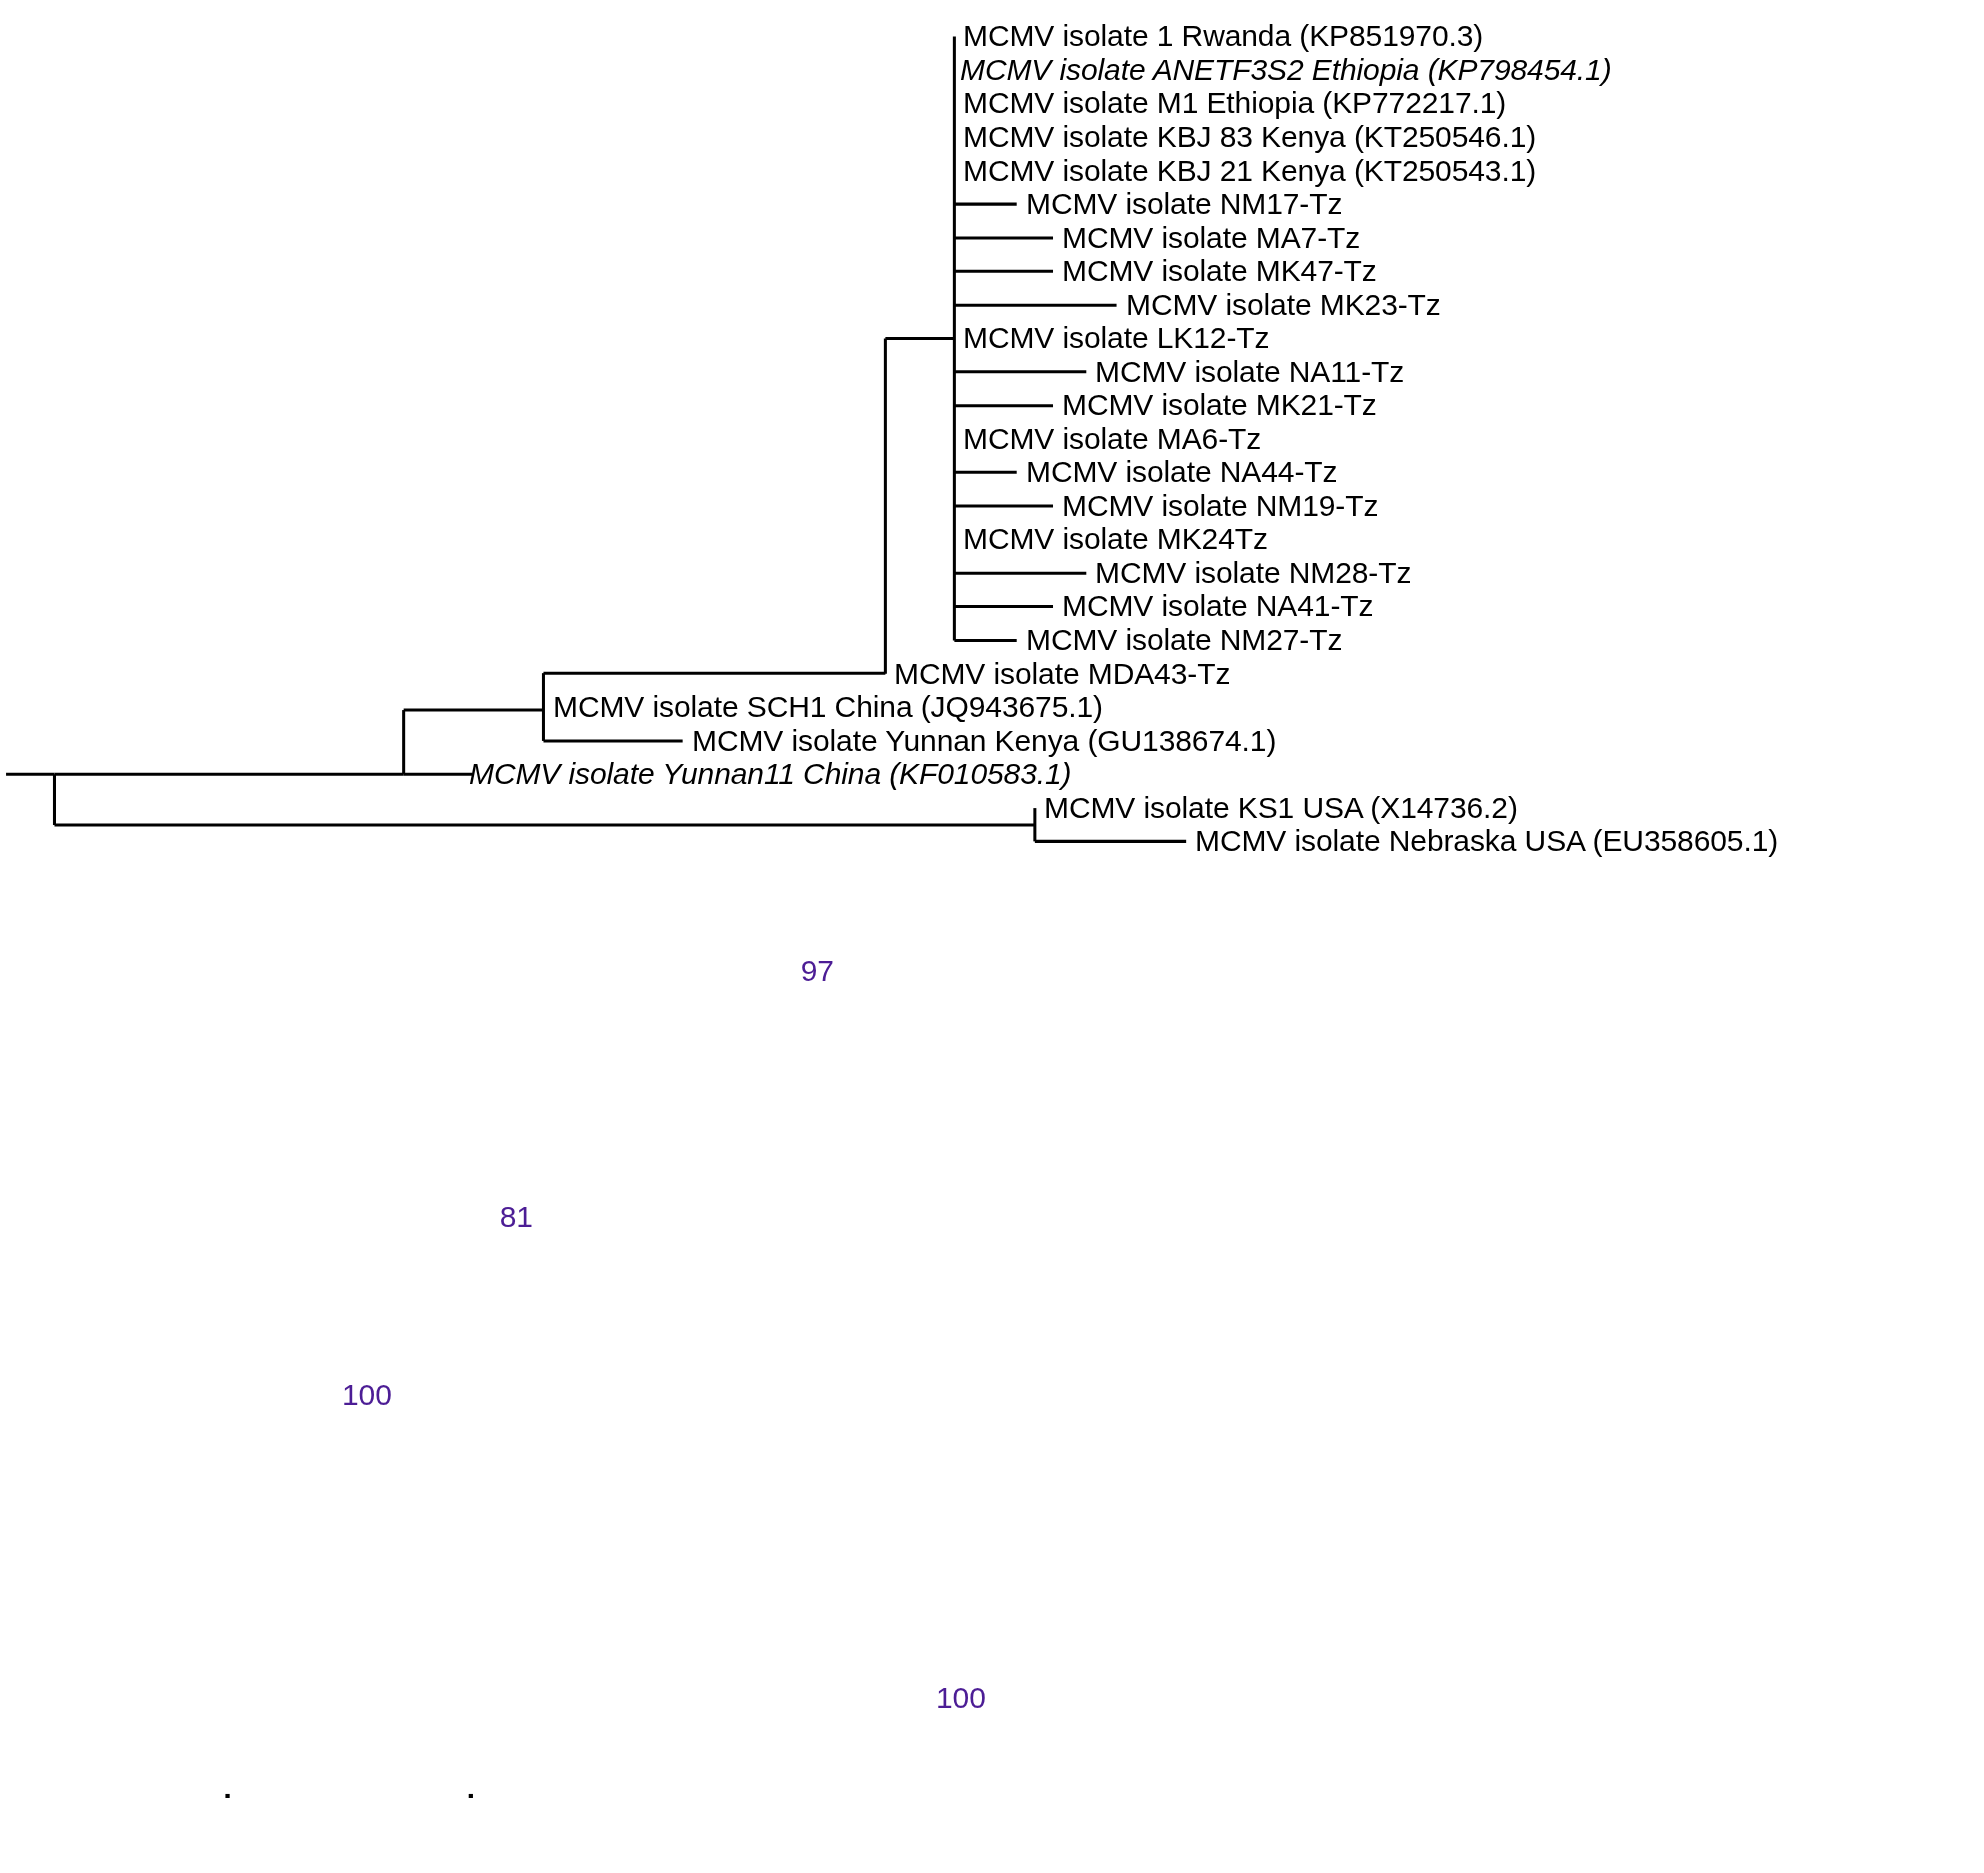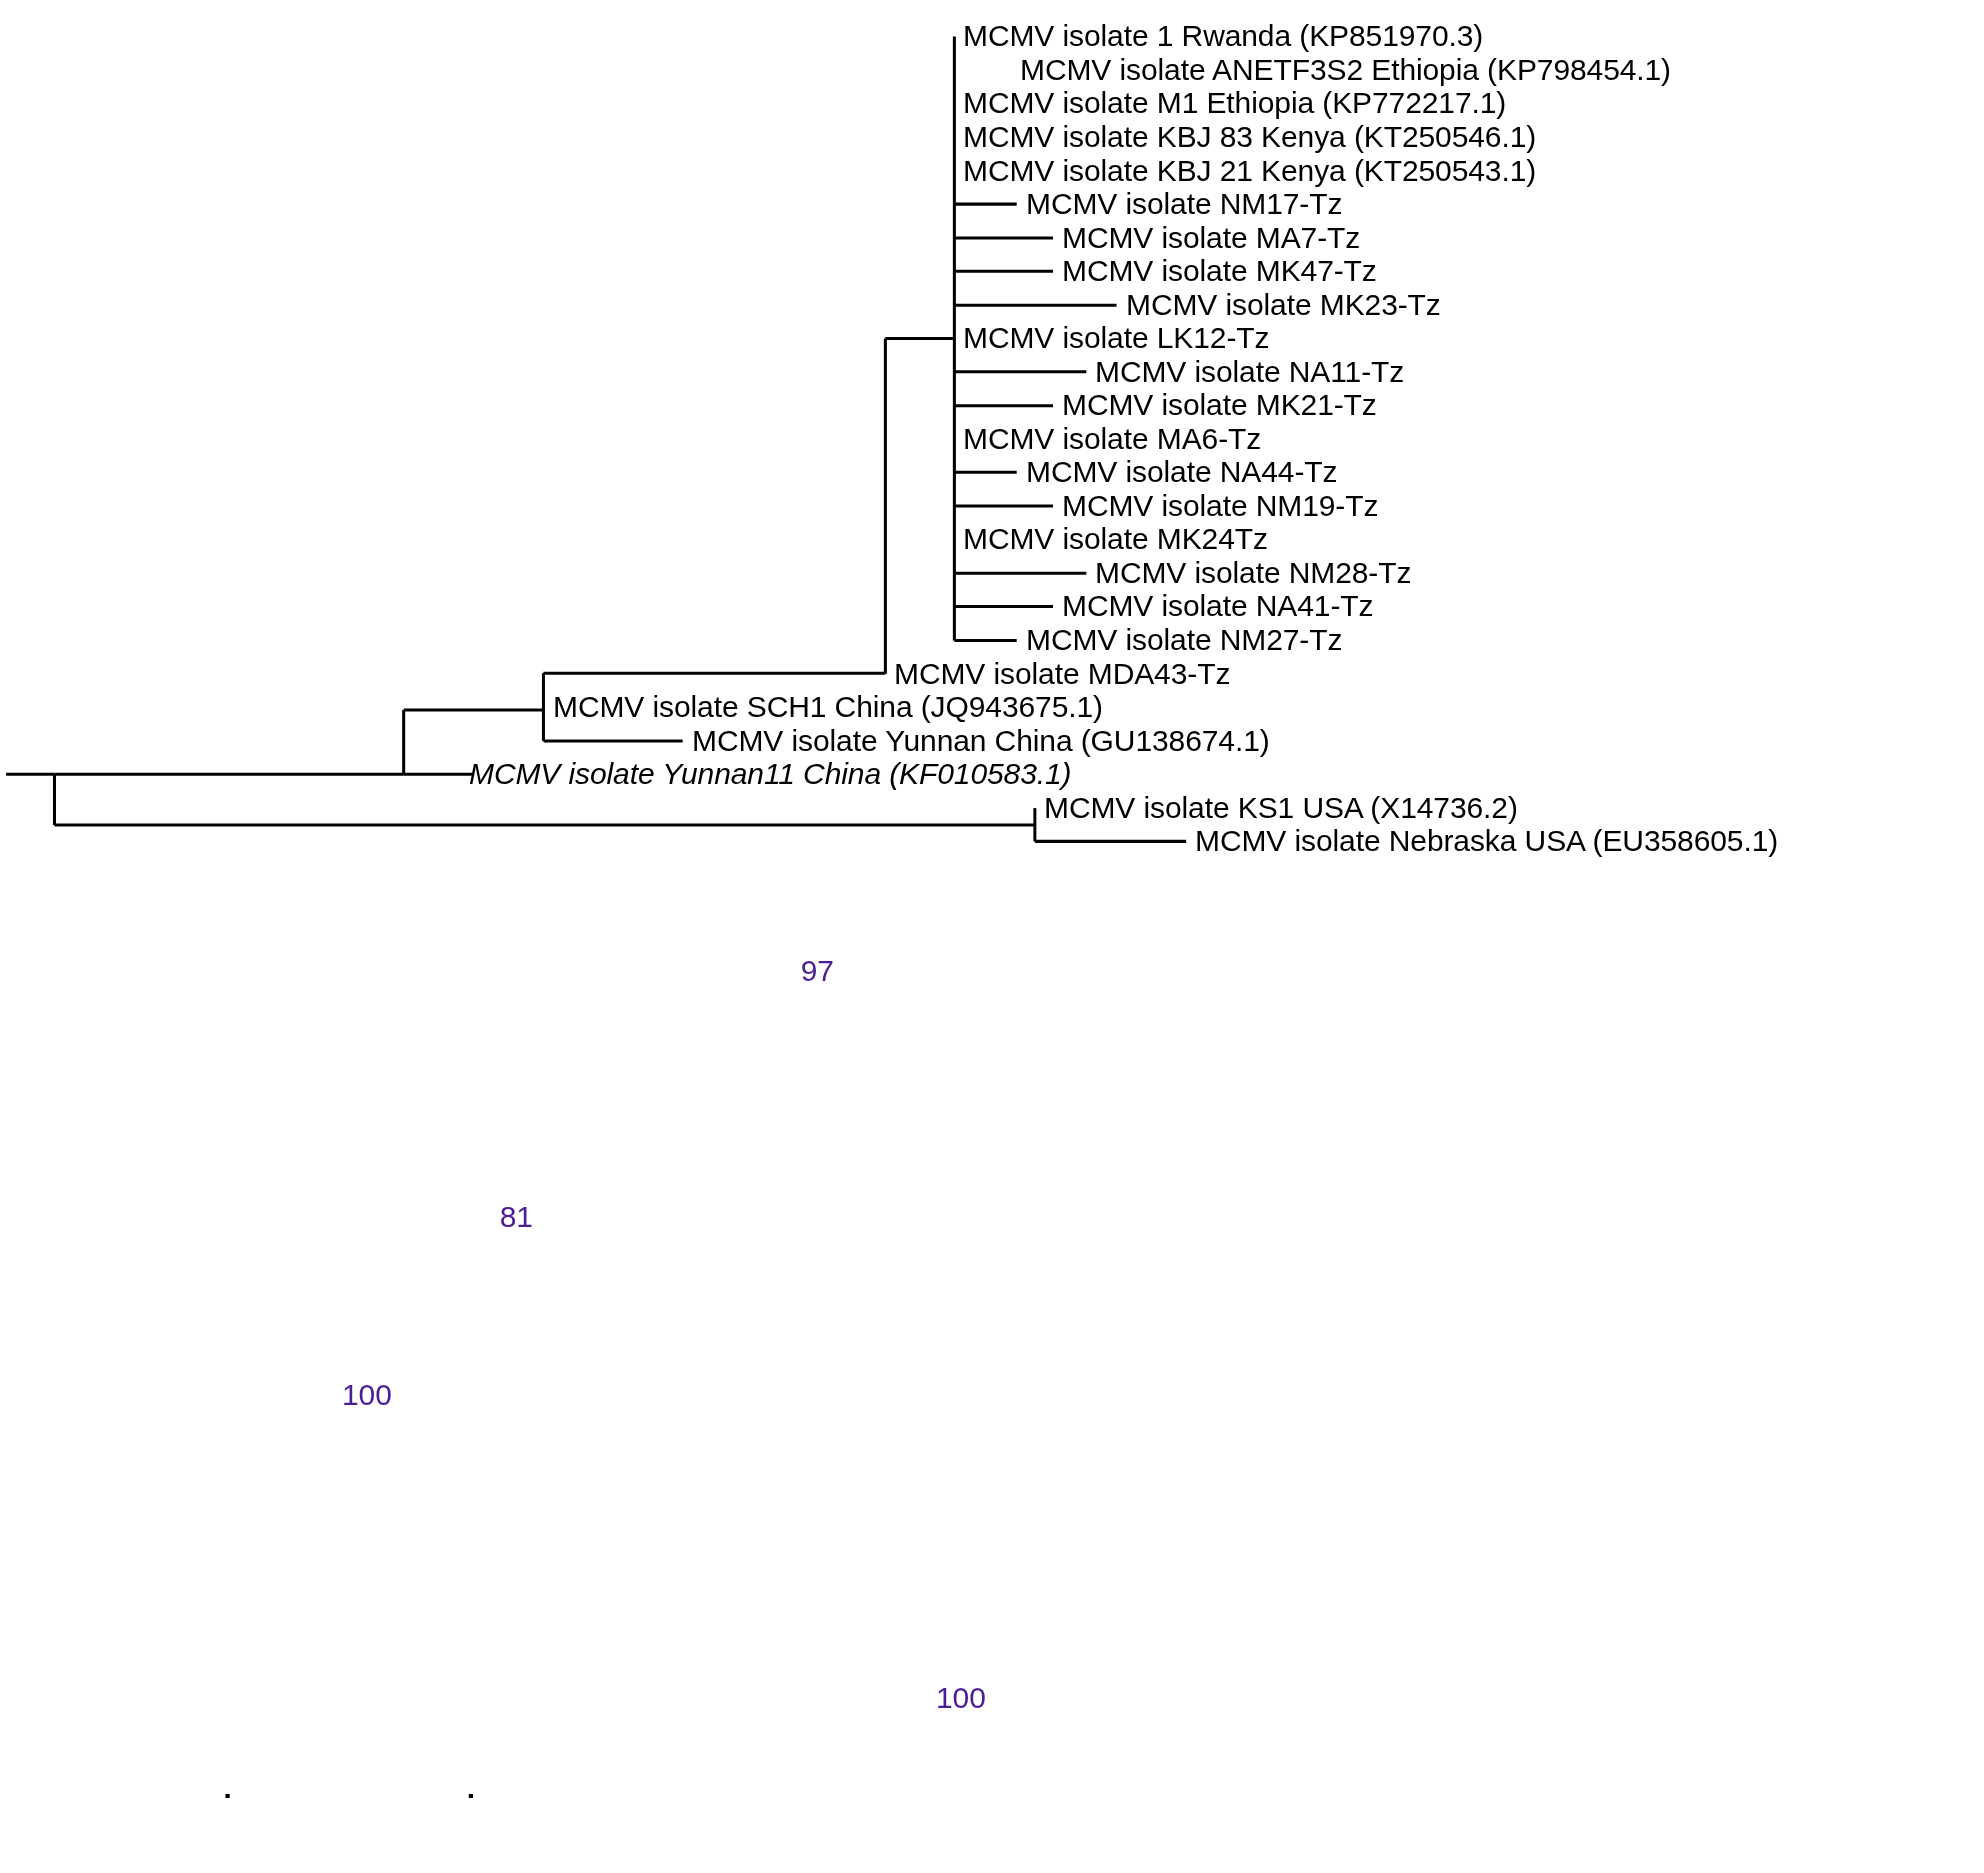--- a/index.html
+++ b/index.html
@@ -86,41 +86,41 @@
       </g>
     <g id="scalebar-layer" stroke="#000000" stroke-width="7" stroke-linecap="butt" fill="none">
         <line x1="376" y1="2990" x2="778" y2="2990"></line>
         <line x1="376" y1="2964" x2="376" y2="3016"></line>
         <line x1="778" y1="2964" x2="778" y2="3016"></line>
       </g>
   </svg>
 
   <div id="tip-layer">
       <div class="tip-label" style="left: 963px; top: 36px;">MCMV isolate 1 Rwanda (KP851970.3)</div>
-      <div class="tip-label" style="left: 1020px; top: 70px;">MCMV isolate ANETF3S2 Ethiopia (KP798454.1)</div>
+      <div class="tip-label" style="left: 960px; top: 70px; font-style: italic;">MCMV isolate ANETF3S2 Ethiopia (KP798454.1)</div>
       <div class="tip-label" style="left: 963px; top: 103px;">MCMV isolate M1 Ethiopia (KP772217.1)</div>
       <div class="tip-label" style="left: 963px; top: 137px;">MCMV isolate KBJ 83 Kenya (KT250546.1)</div>
       <div class="tip-label" style="left: 963px; top: 171px;">MCMV isolate KBJ 21 Kenya (KT250543.1)</div>
       <div class="tip-label" style="left: 1026px; top: 204px;">MCMV isolate NM17-Tz</div>
       <div class="tip-label" style="left: 1062px; top: 238px;">MCMV isolate MA7-Tz</div>
       <div class="tip-label" style="left: 1062px; top: 271px;">MCMV isolate MK47-Tz</div>
       <div class="tip-label" style="left: 1126px; top: 305px;">MCMV isolate MK23-Tz</div>
       <div class="tip-label" style="left: 963px; top: 338px;">MCMV isolate LK12-Tz</div>
       <div class="tip-label" style="left: 1095px; top: 372px;">MCMV isolate NA11-Tz</div>
       <div class="tip-label" style="left: 1062px; top: 405px;">MCMV isolate MK21-Tz</div>
       <div class="tip-label" style="left: 963px; top: 439px;">MCMV isolate MA6-Tz</div>
       <div class="tip-label" style="left: 1026px; top: 472px;">MCMV isolate NA44-Tz</div>
       <div class="tip-label" style="left: 1062px; top: 506px;">MCMV isolate NM19-Tz</div>
       <div class="tip-label" style="left: 963px; top: 539px;">MCMV isolate MK24Tz</div>
       <div class="tip-label" style="left: 1095px; top: 573px;">MCMV isolate NM28-Tz</div>
       <div class="tip-label" style="left: 1062px; top: 606px;">MCMV isolate NA41-Tz</div>
       <div class="tip-label" style="left: 1026px; top: 640px;">MCMV isolate NM27-Tz</div>
       <div class="tip-label" style="left: 894px; top: 674px;">MCMV isolate MDA43-Tz</div>
       <div class="tip-label" style="left: 553px; top: 707px;">MCMV isolate SCH1 China (JQ943675.1)</div>
-      <div class="tip-label" style="left: 692px; top: 741px;">MCMV isolate Yunnan China (GU138674.1)</div>
+      <div class="tip-label" style="left: 692px; top: 741px;">MCMV isolate Yunnan Kenya (GU138674.1)</div>
       <div class="tip-label" style="left: 469px; top: 774px; font-style: italic;">MCMV isolate Yunnan11 China (KF010583.1)</div>
       <div class="tip-label" style="left: 1044px; top: 808px;">MCMV isolate KS1 USA (X14736.2)</div>
       <div class="tip-label" style="left: 1195px; top: 841px;">MCMV isolate Nebraska USA (EU358605.1)</div>
     </div>
   <div id="support-layer">
       <div class="support-label" style="left: 834px; top: 986px; transform: translate(-100%, -100%);">97</div>
       <div class="support-label" style="left: 533px; top: 1225px; transform: translate(-100%, -100%); margin-top: 7px;">81</div>
       <div class="support-label" style="left: 392px; top: 1410px; transform: translate(-100%, -100%);">100</div>
       <div class="support-label" style="left: 986px; top: 1713px; transform: translate(-100%, -100%);">100</div>
     </div>

